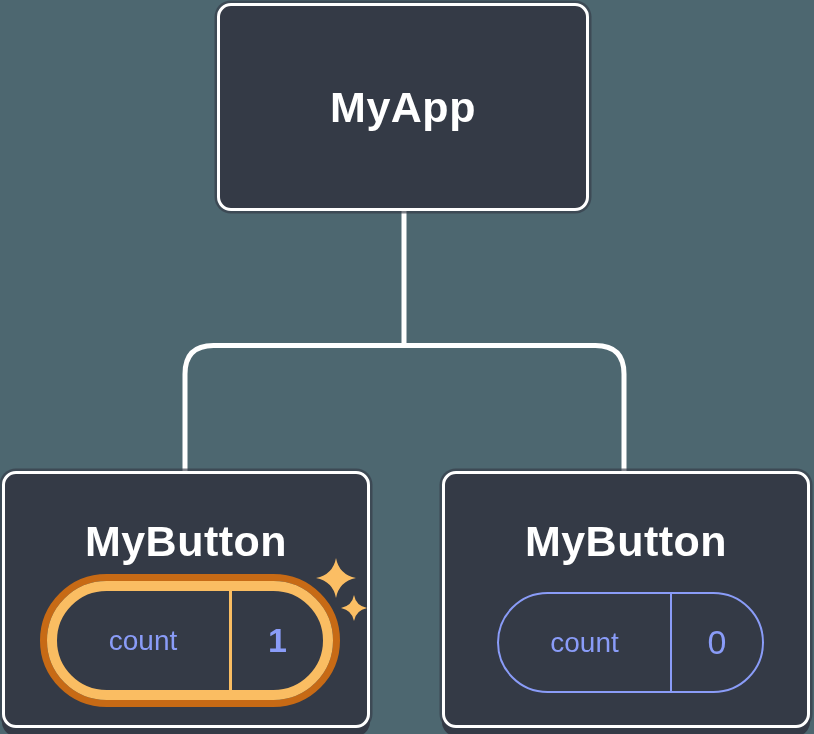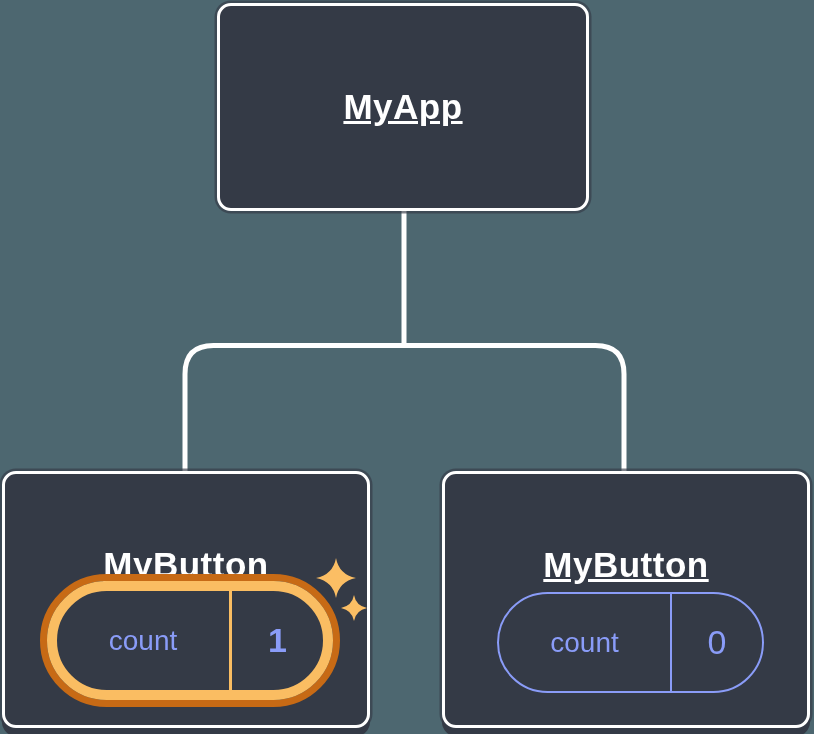--- a/index.html
+++ b/index.html
@@ -37,32 +37,30 @@
     top: 471px;
     width: 368px; height: 257px;
     box-shadow: 0 0 0 2.5px rgba(52, 58, 70, 0.65),
                 0 8px 0 0 var(--node-bg, #343A46);
   }
   .node-child-left  { left: 2px; }
   .node-child-right { left: 442px; }
 
   .node-label {
     color: var(--node-text, #FFFFFF);
-    font-size: 35px;
+    font-size: 43px;
     font-weight: 700;
     letter-spacing: 0.5px;
     white-space: nowrap;
-    text-decoration: underline;
   }
   .node-child .node-label {
     position: absolute;
     top: 46px; left: 0; right: 0;
     text-align: center;
     line-height: 42px;
-    margin-top: 24px;
   }
 
   
   .pill {
     position: absolute;
     box-sizing: border-box;
     border-radius: 999px;
   }
   .pill-inner {
     display: flex;

